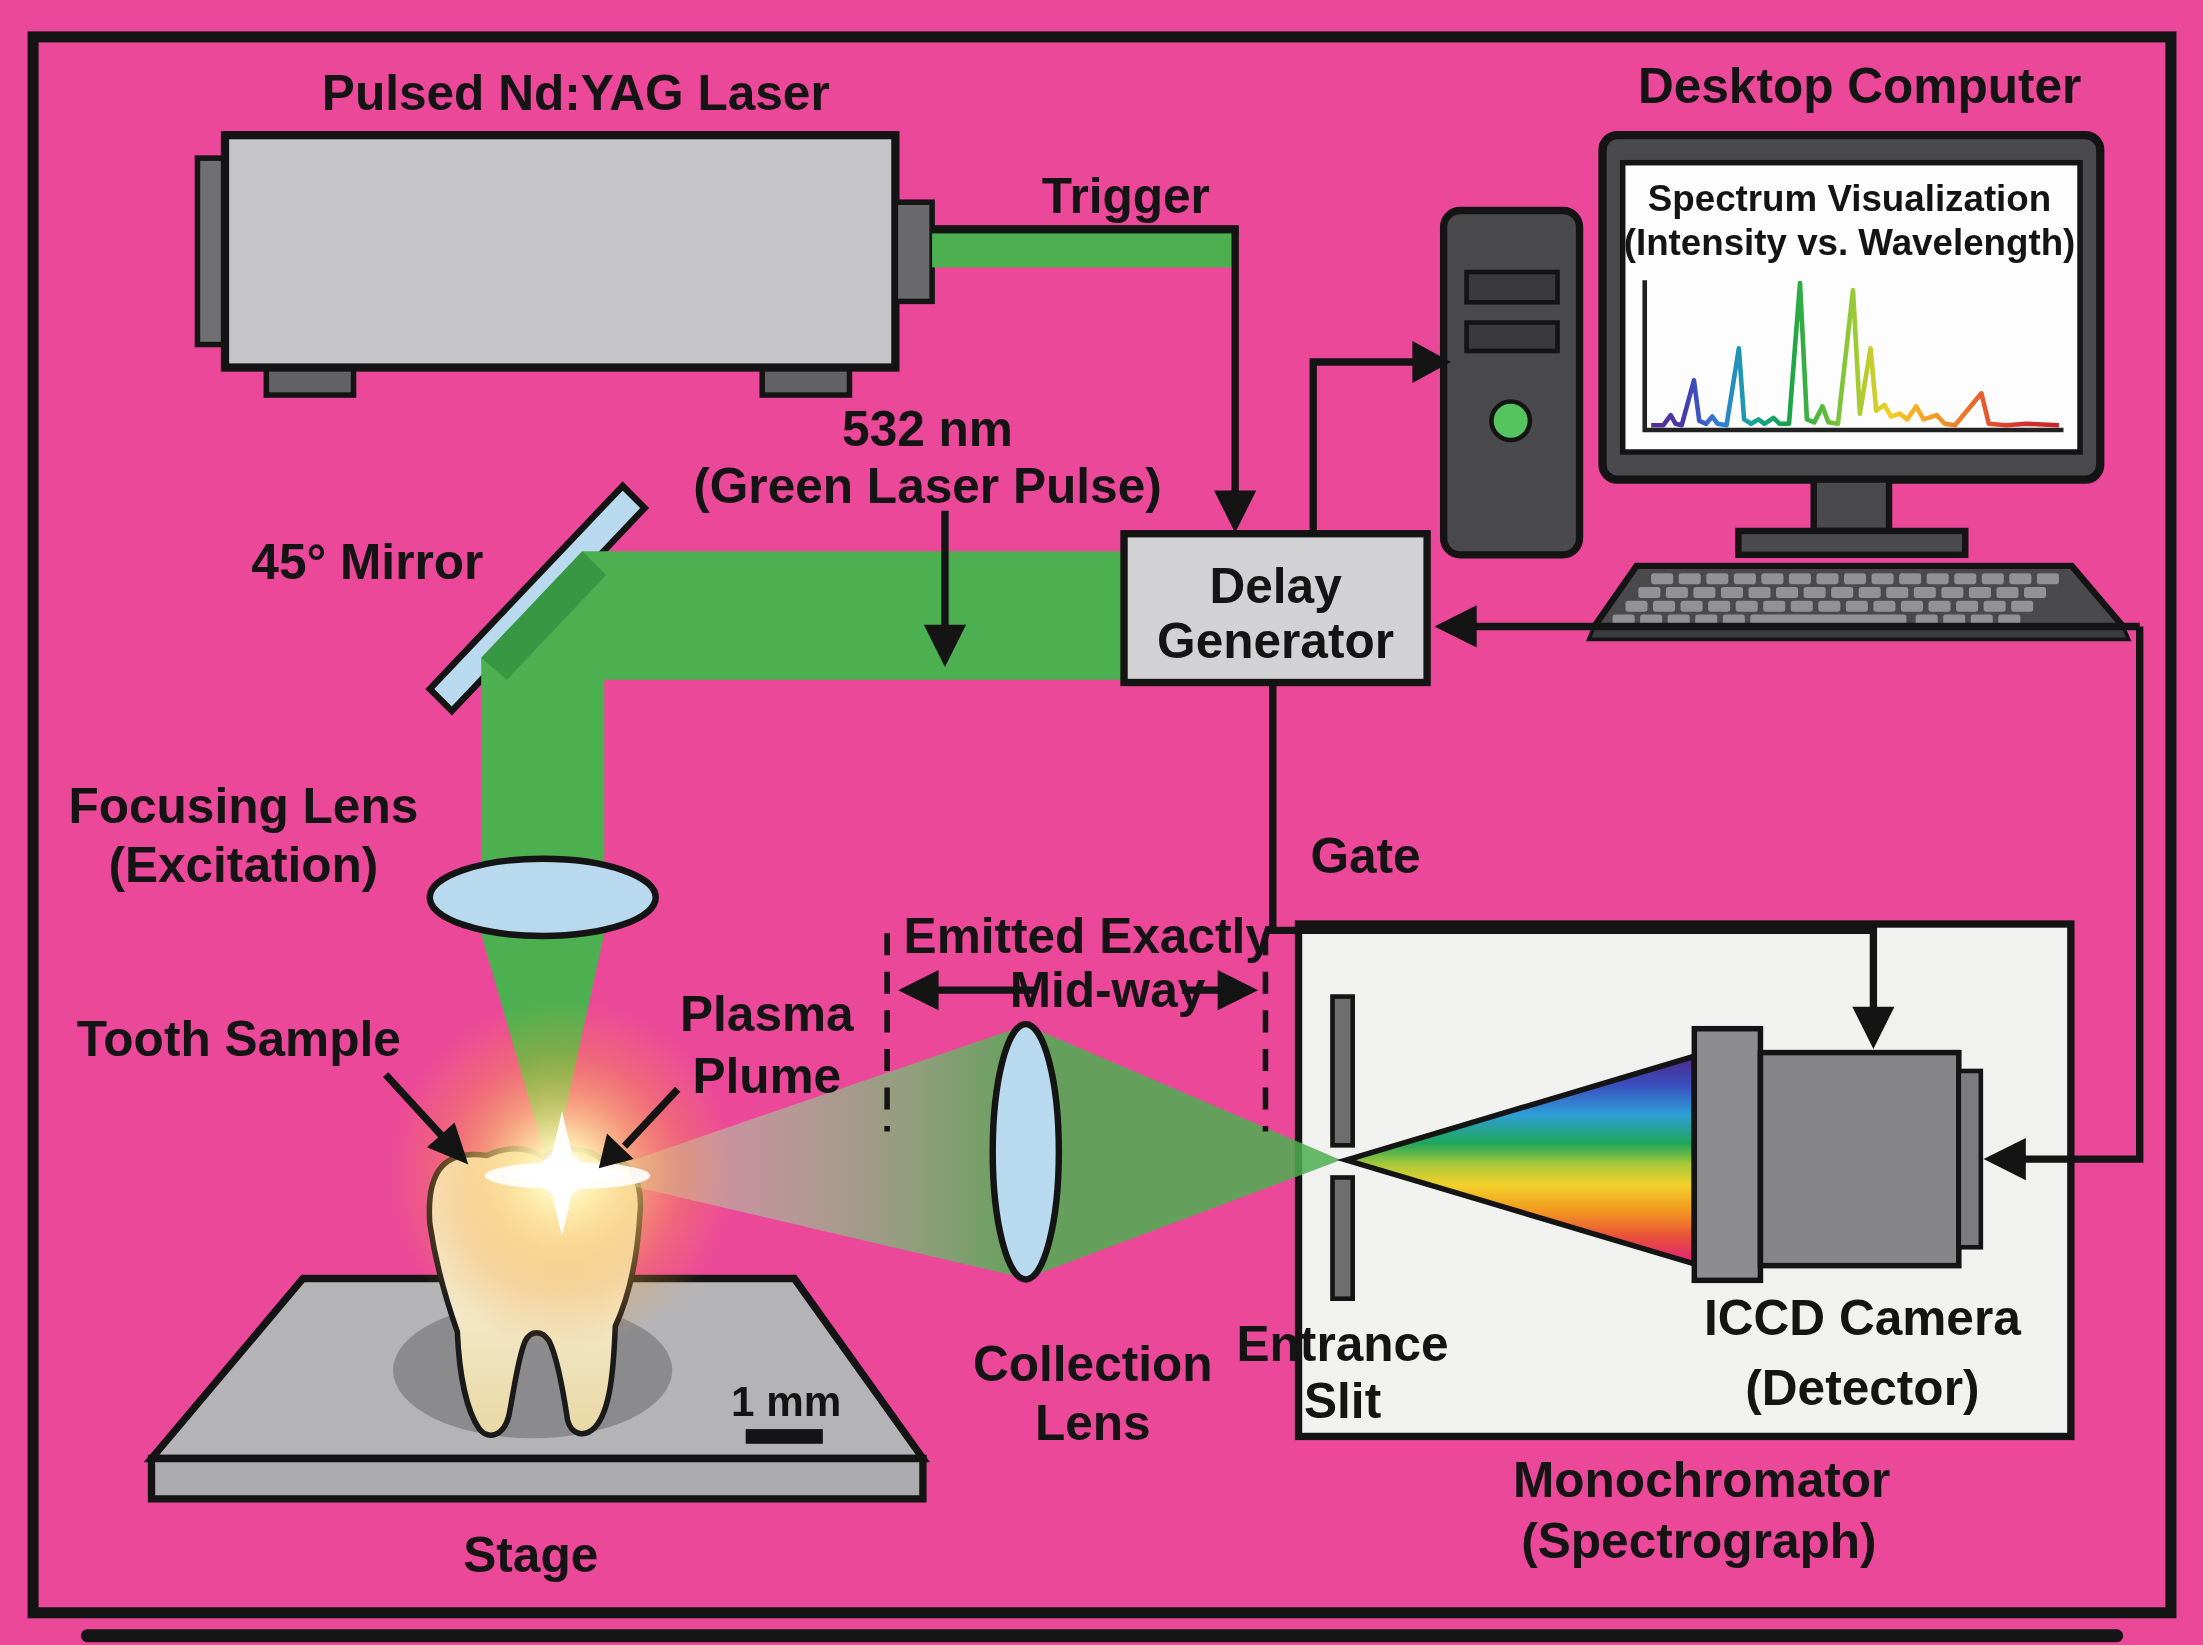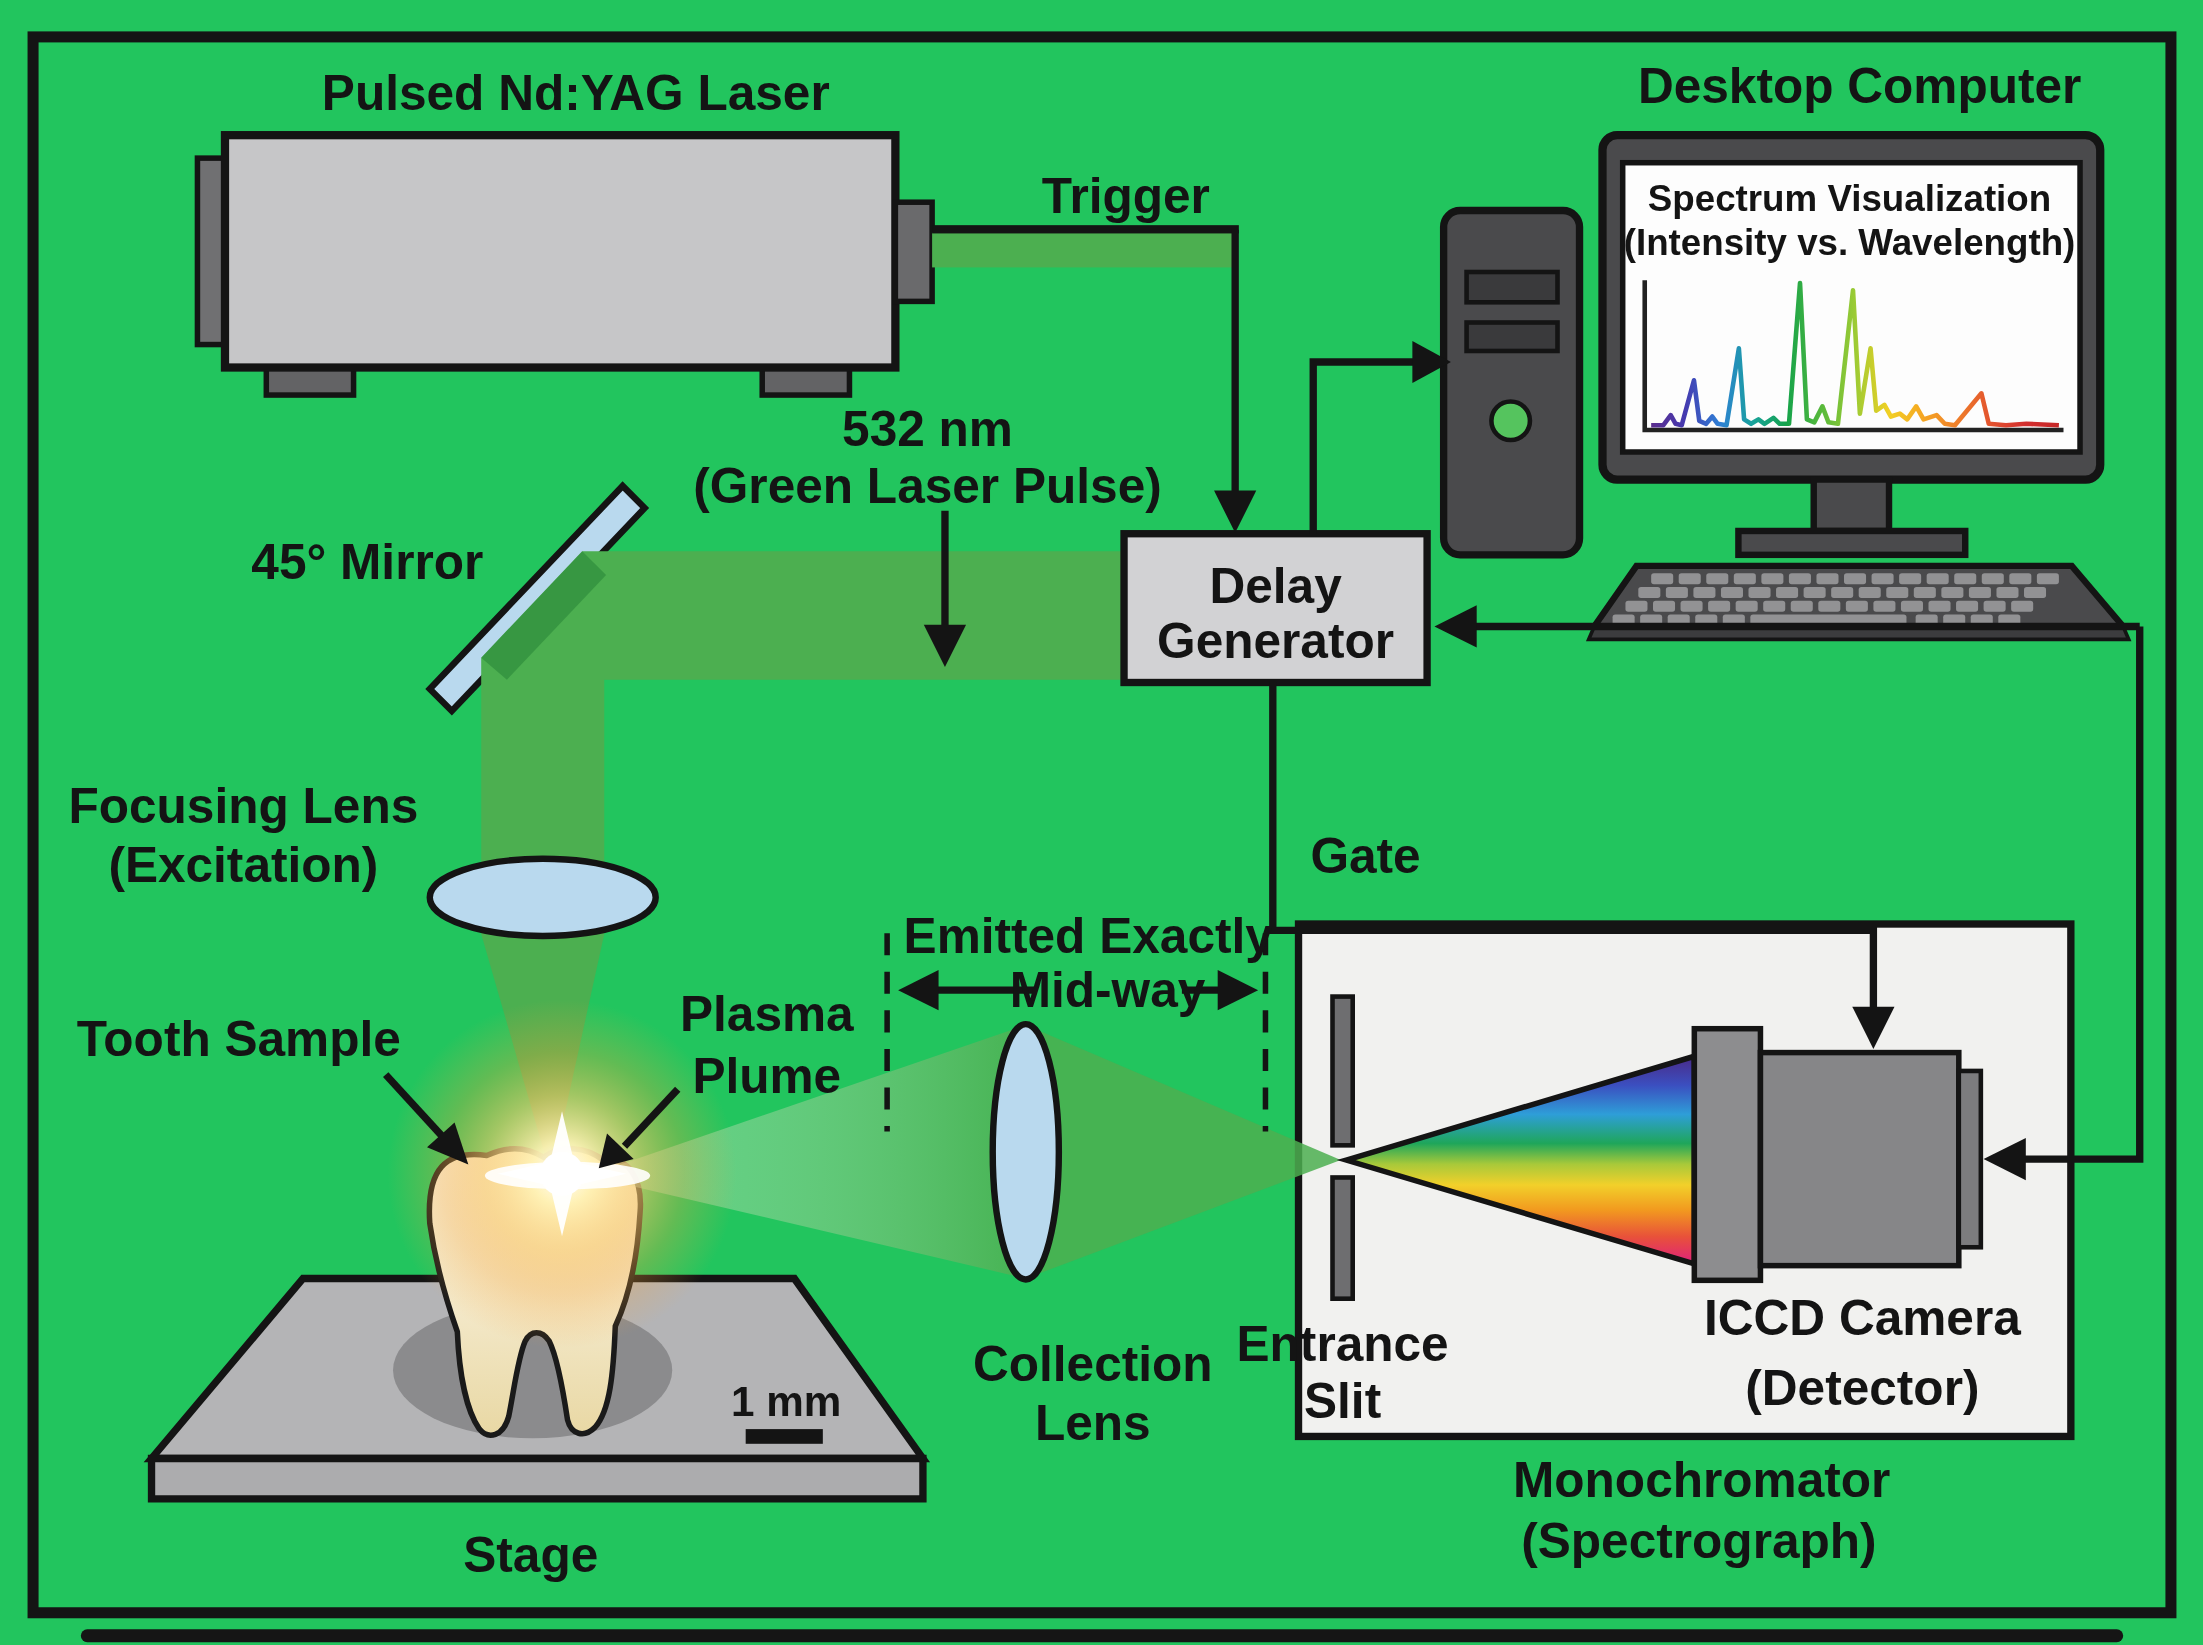--- a/index.html
+++ b/index.html
@@ -1,16 +1,16 @@
 <!DOCTYPE html>
 <html style="font-size:14.7px"><head>
 <meta charset="utf-8">
 <style>
   html,body{margin:0;padding:0;background:#ffffff;width:2204px;height:1646px;overflow:hidden;}
-  #canvas{position:relative;width:2204px;height:1646px;background:#22c55e;font-family:"Liberation Sans",sans-serif;}
+  #canvas{position:relative;width:2204px;height:1646px;background:#ec4899;font-family:"Liberation Sans",sans-serif;}
   svg{position:absolute;left:0;top:0;}
   text{font-family:"Liberation Sans",sans-serif;font-weight:bold;fill:#141414;}
   .t-main{font-size:54px;}
   .t-screen{font-size:40px;}
   .t-scale{font-size:46px;}
   .wire{stroke:#141414;stroke-width:8;fill:none;}
   .arrowhead{fill:#141414;stroke:none;}
 </style>
 </head>
 <body>

